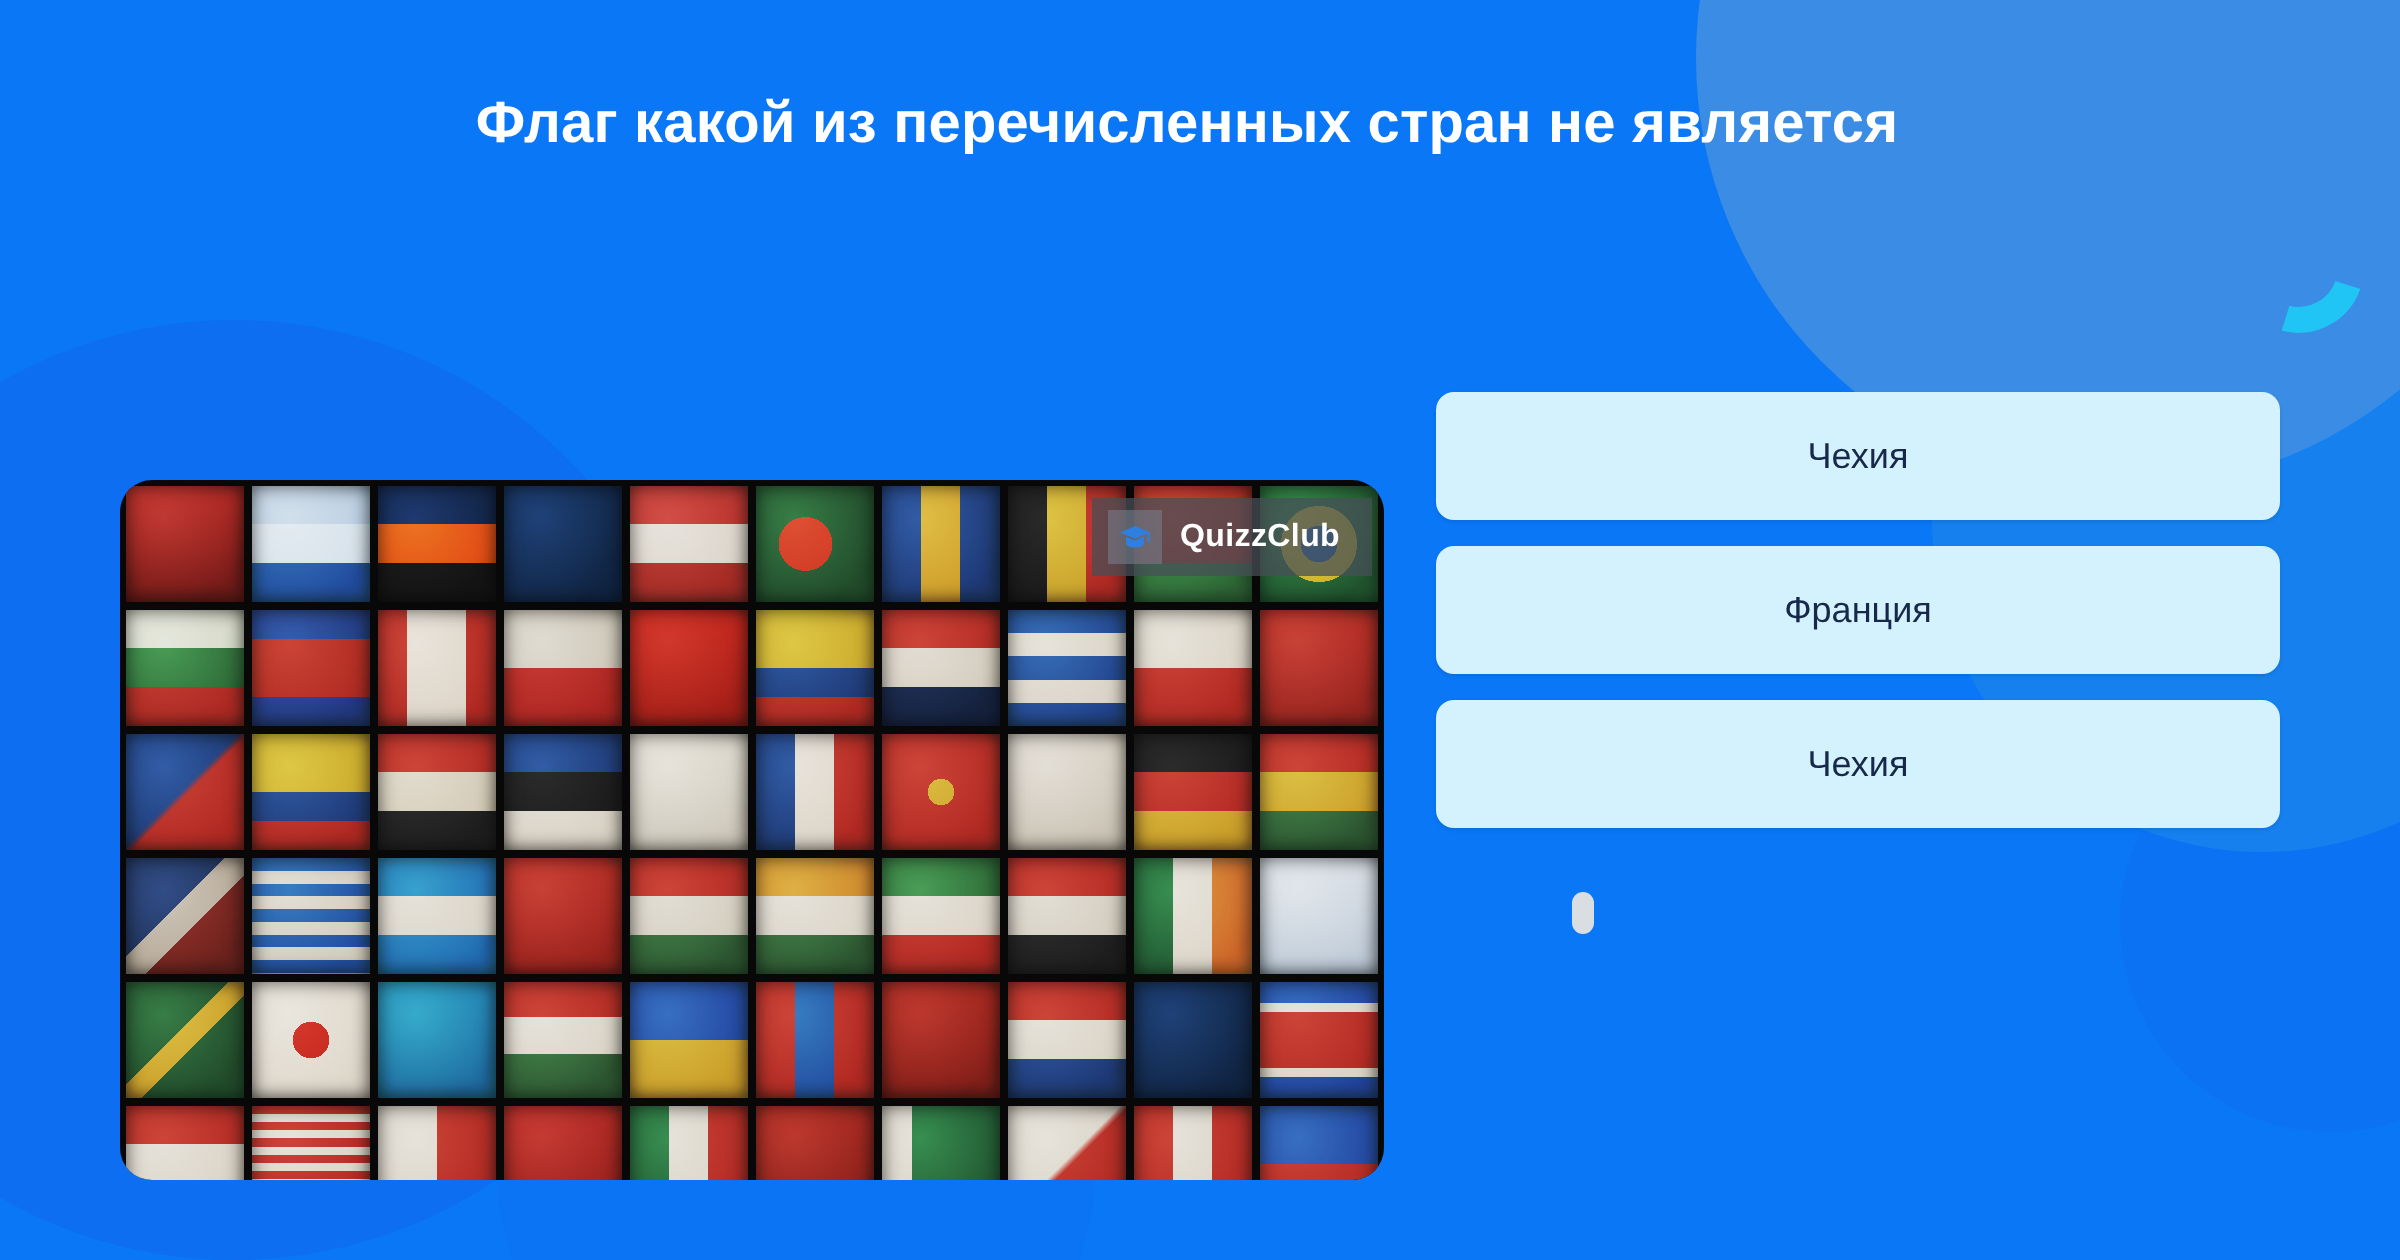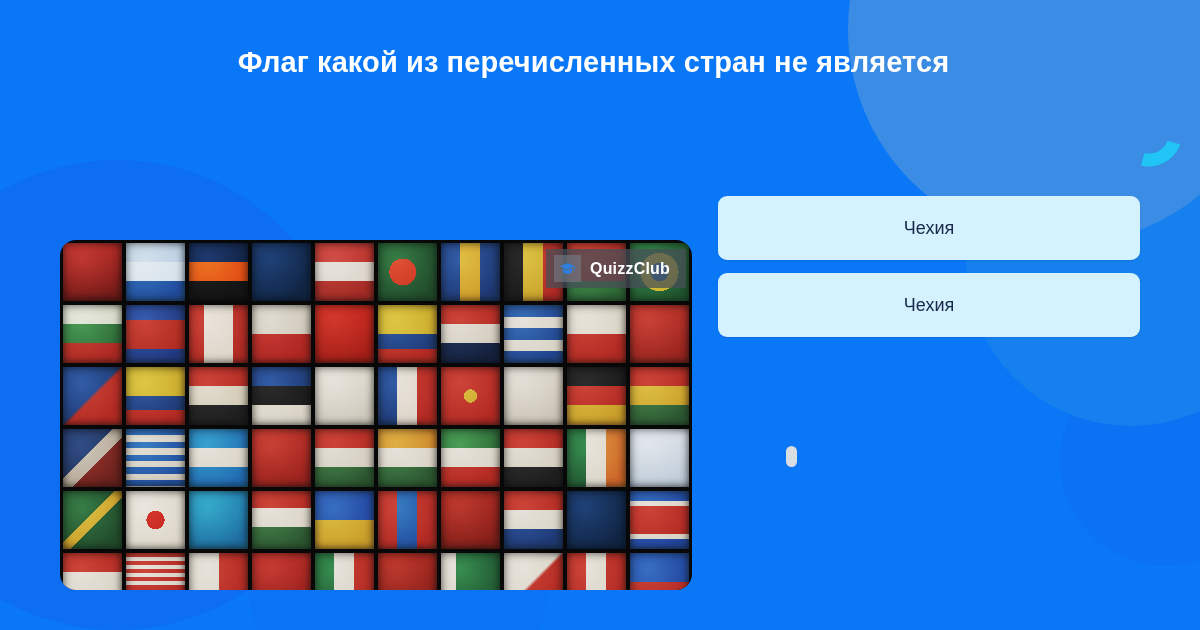--- a/index.html
+++ b/index.html
@@ -212,17 +212,20 @@
     </span>
     <span class="wm-text">QuizzClub</span>
   </div>
 </div>
 
 <div id="answers">
   <div class="answer">
     <span>Чехия</span>
   </div>
   <div class="answer">
+    <span>Франция</span>
+  </div>
+  <div class="answer">
     <span>Чехия</span>
   </div>
 </div>
 
 <div id="pointer-thumb"></div>
 
 </body></html>

